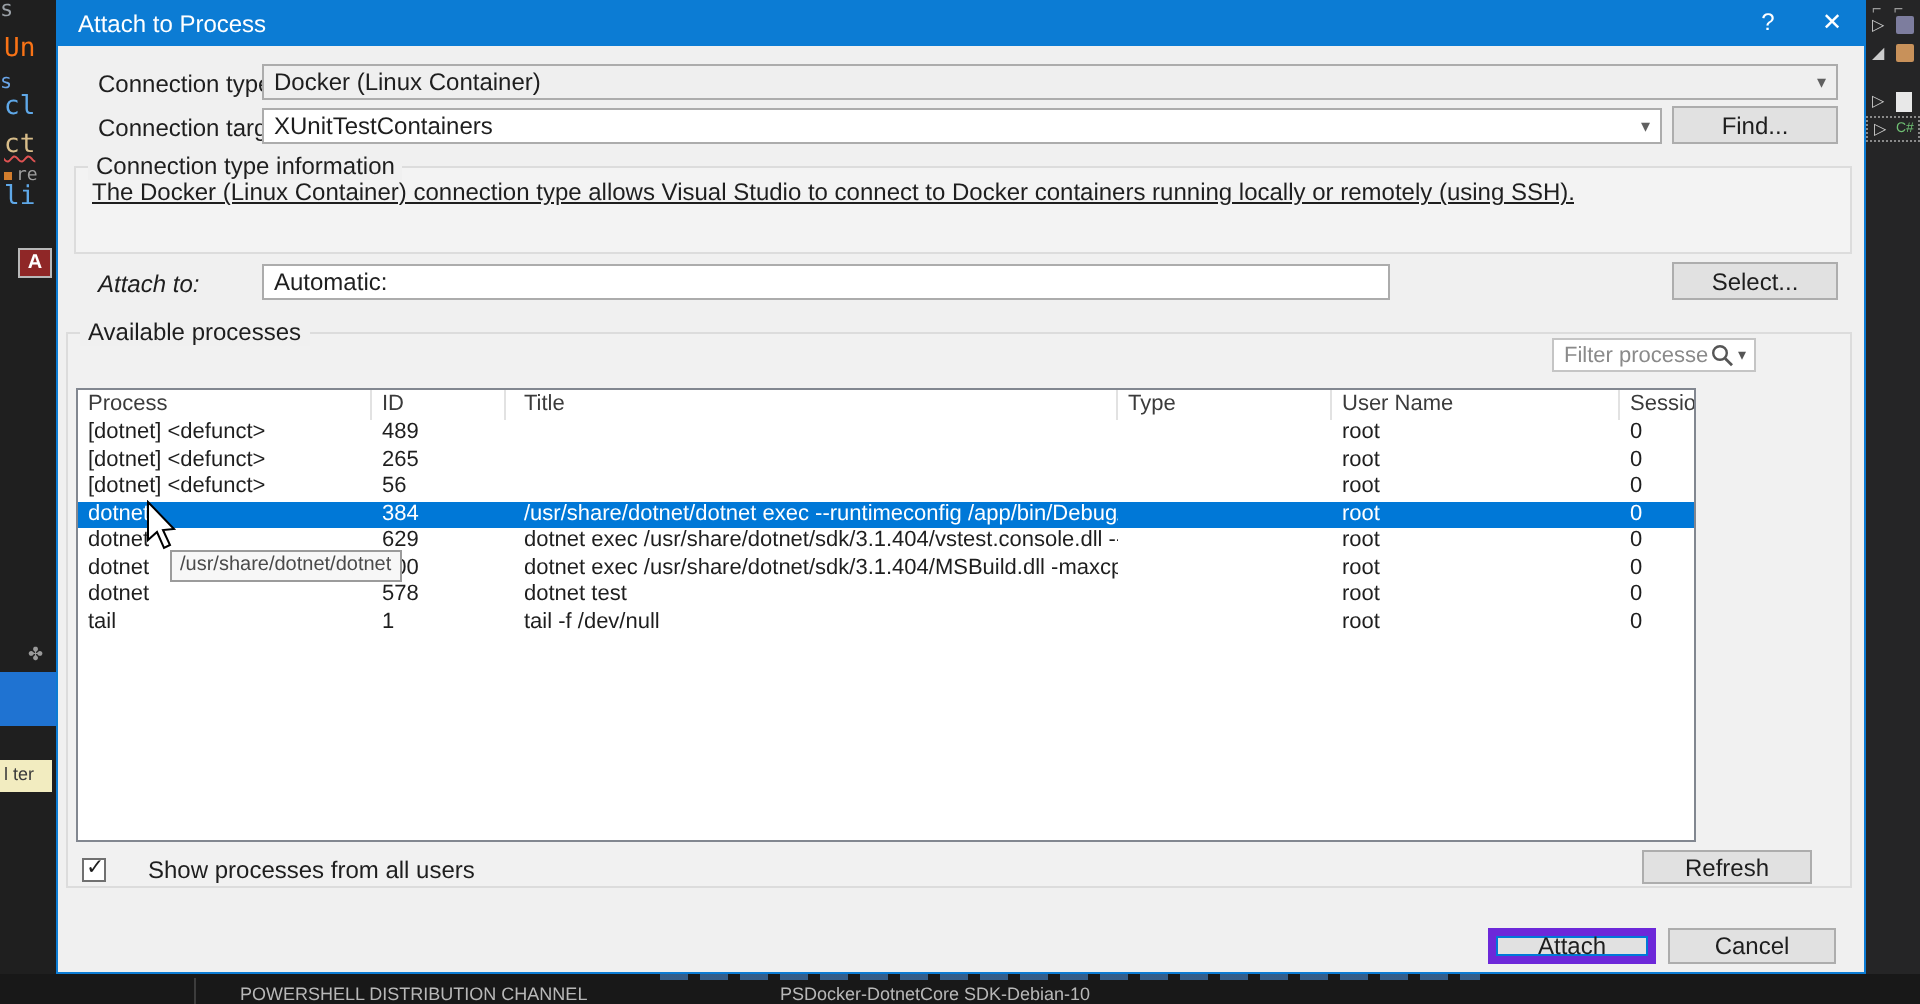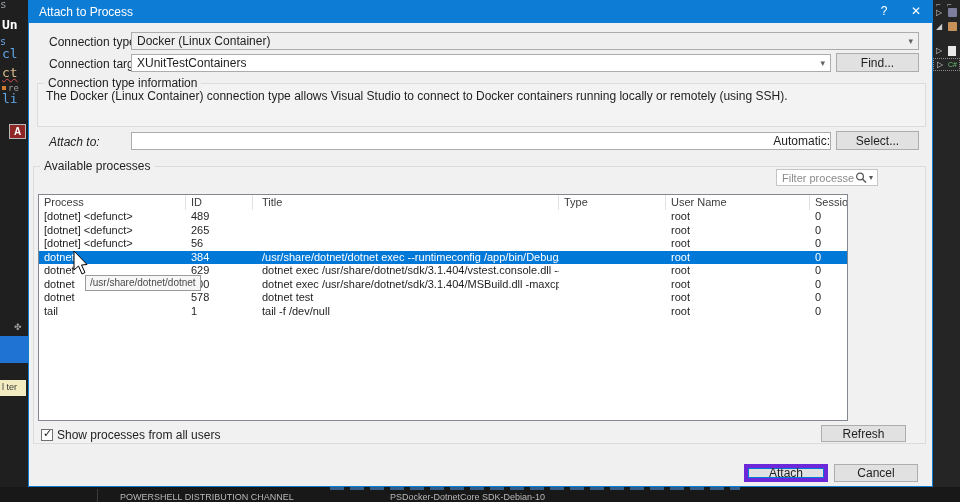--- a/index.html
+++ b/index.html
@@ -4,21 +4,21 @@
 <style>
   * { margin:0; padding:0; box-sizing:border-box; }
   html,body { width:960px; height:502px; background:#1e1e1e; }
   body { font-family:"Liberation Sans", sans-serif; }
   .screen { position:relative; width:960px; height:502px; overflow:hidden; background:#1e1e1e; }
 
   
   .left-strip { position:absolute; left:0; top:0; width:28px; height:502px; background:#1f1f1f; overflow:hidden; }
   .left-strip .frag { position:absolute; white-space:nowrap; font-family:"DejaVu Sans Mono", monospace; }
   .f0 { top:-2px; left:0;  color:#9aa0a6; font-size:11px; }
-  .f1 { top:17px; left:2px; color:#ffffff; font-size:13px;font-weight:bold; }
+  .f1 { top:17px; left:2px; color:#f97316; font-size:13px; }
   .f2 { top:36px; left:0;  color:#6aa5e8; font-size:10px; }
   .f3 { top:46px; left:2px; color:#5fa8e8; font-size:13px; }
   .f4 { top:65px; left:2px; color:#d8bd8a; font-size:13px; text-decoration:underline wavy 1px #e05252; }
   .f5 { top:83px; left:8px; color:#9e9e9e; font-size:9px; }
   .f6 { top:91px; left:2px; color:#5fa8e8; font-size:13px; }
   .orange-dot { position:absolute; top:86px; left:2px; width:4px; height:4px; background:#d27d2d; }
   .error-badge { position:absolute; top:124px; left:9px; width:17px; height:15px; background:#8f2727; color:#fff;
                  font-size:10px; font-weight:bold; text-align:center; line-height:14px; border:1px solid #b8b8b8; }
   .paw-icon { position:absolute; top:322px; left:14px; color:#9a9a9a; font-size:9px; }
   .blue-band { position:absolute; top:336px; left:0; width:28px; height:27px; background:#1f73d2; }
@@ -58,21 +58,21 @@
   .combo .chev { position:absolute; right:5px; top:0; line-height:16px; font-size:9px; color:#606060; }
   .combo-gray { background:#efefef; }
   .combo-white { background:#ffffff; }
 
   .btn { position:absolute; background:#e1e1e1; border:1px solid #adadad; font-size:12px; text-align:center;
          color:#1e1e1e; display:flex; align-items:center; justify-content:center; }
   .btn-primary { border:4px solid #6d28d9; box-shadow:inset 0 0 0 1px #0078d7; }
 
   .groupbox { position:absolute; border:1px solid #dcdcdc; background:#f3f3f3; }
   .group-label { position:absolute; top:-8px; left:6px; background:#f0f0f0; padding:0 4px; font-size:12px; color:#1e1e1e; white-space:nowrap; }
-  .info-text { position:absolute; left:8px; top:5px; font-size:12px; color:#1e1e1e; white-space:nowrap; overflow:hidden; max-width:870px; }
+  .info-text { position:absolute; left:8px; top:5px; font-size:12px; color:#1e1e1e; white-space:nowrap; overflow:hidden; max-width:870px;text-decoration:underline; }
 
   .filterbox { position:absolute; left:747px; top:168px; width:102px; height:17px; background:#fff; border:1px solid #c5c5c5;
                display:flex; align-items:center; }
   .filterbox input { border:none; outline:none; background:transparent; flex:1; font-size:11px; padding-left:5px;
                      font-family:"Liberation Sans", sans-serif; color:#1e1e1e; min-width:0; }
   .filterbox input::placeholder { color:#8a8a8a; }
   .search-glyph { width:14px; height:13px; flex:0 0 auto; }
   .filter-chev { flex:0 0 auto; font-size:8px; color:#555; padding:0 4px 0 1px; }
 
   .ptable { position:absolute; left:9px; top:193px; width:810px; height:227px; background:#fff; border:1px solid #828790; overflow:hidden; }
@@ -82,21 +82,21 @@
   .trow { display:flex; height:13.5px; font-size:11px; color:#1e1e1e; }
   .trow .tc { line-height:13.5px; }
   .trow.selected { background:#0078d7; color:#fff; }
   .tc { white-space:nowrap; overflow:hidden; padding-left:5px; }
   .tc2 { padding-left:9px; }
   .tc0 { width:147px; } .tc1 { width:67px; } .tc2 { width:306px; } .tc3 { width:107px; } .tc4 { width:144px; } .tc5 { flex:1; }
 
   .checkrow { position:absolute; left:12px; top:427px; display:flex; align-items:center; }
   .checkbox { width:12px; height:12px; background:#fff; border:1px solid #707070; position:relative; }
   .checkbox .mark { position:absolute; left:1px; top:-3px; font-size:11px; color:#1e1e1e; }
-  .checklabel { font-size:12px; padding-left:4px; }
+  .checklabel { font-size:12px; padding-left:21px; }
 
   .tooltip { position:absolute; left:56px; top:274px; height:16px; background:#f7f7f7; border:1px solid #9b9b9b;
              font-size:10px; line-height:14px; color:#4a4a4a; padding:0 4px; white-space:nowrap; z-index:30; }
   .cursor { position:absolute; left:44px; top:249px; z-index:40; }
 </style>
 </head>
 <body>
 
 <div class="screen">
 
@@ -162,21 +162,21 @@
       <span class="chev">▾</span>
     </div>
     <button class="btn" style="left:807px; top:52px; width:83px; height:19px;">Find...</button>
 
     <div class="groupbox" style="left:8px; top:82px; width:889px; height:44px;">
       <span class="group-label">Connection type information</span>
       <span class="info-text">The Docker (Linux Container) connection type allows Visual Studio to connect to Docker containers running locally or remotely (using SSH).</span>
     </div>
 
     <span class="lbl" style="left:20px; top:134px;font-style:italic;">Attach to:</span>
-    <div class="combo combo-white" style="left:102px; top:131px; width:700px;text-align:right;">
+    <div class="combo combo-white" style="left:102px; top:131px; width:564px;">
       <span>Automatic:</span>
     </div>
     <button class="btn" style="left:807px; top:130px; width:83px; height:19px;">Select...</button>
 
     <div class="groupbox" style="left:4px; top:165px; width:893px; height:278px; background:#f1f1f1;">
       <span class="group-label">Available processes</span>
     </div>
 
     <div class="filterbox">
       <input type="text" placeholder="Filter processes" style="">

